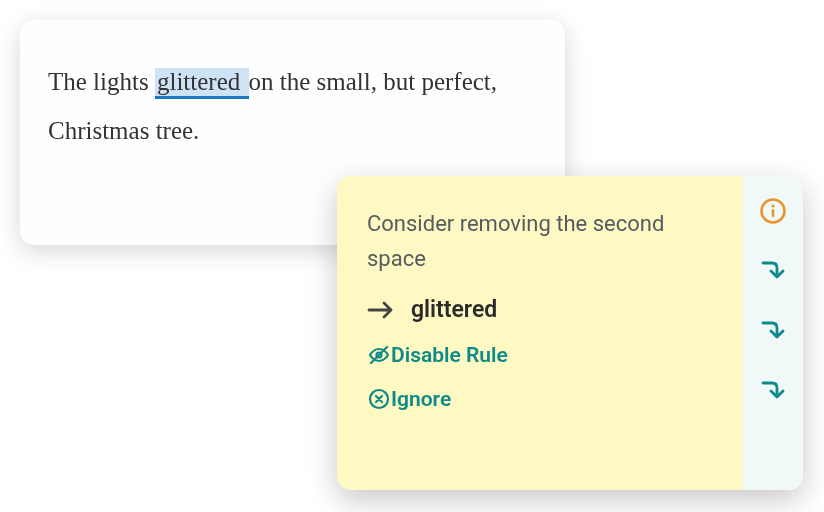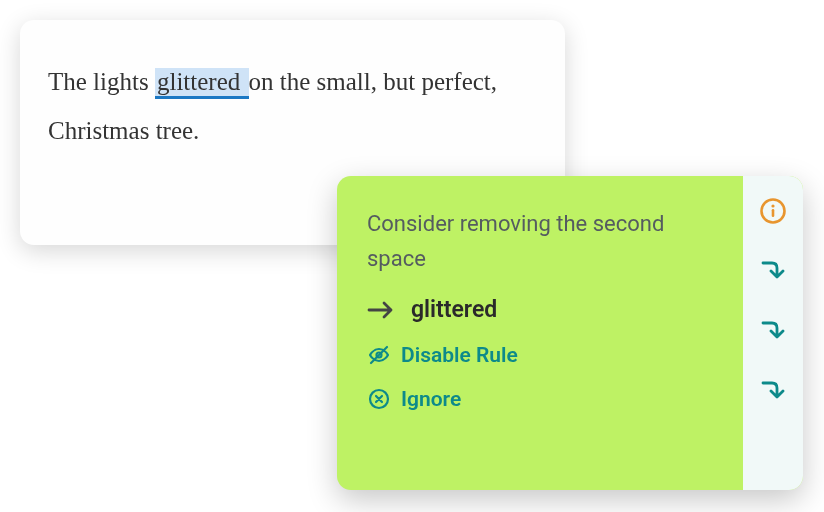--- a/index.html
+++ b/index.html
@@ -33,21 +33,21 @@
     background: #cfe3f7;
     border-bottom: 3px solid #1b78c4;
     padding: 0 2px 1px 2px;
   }
   .suggestion-card {
     position: absolute;
     left: 337px;
     top: 176px;
     width: 466px;
     height: 314px;
-    background: #bef264;
+    background: #fef9c3;
     border-radius: 14px;
     box-shadow: 0 10px 30px rgba(0,0,0,0.22);
     display: flex;
     overflow: hidden;
   }
   .suggestion-main {
     flex: 1;
     padding: 30px 30px 26px 30px;
     display: flex;
     flex-direction: column;
@@ -73,21 +73,20 @@
     align-items: center;
     justify-content: center;
   }
   .replace-text {
     font-weight: 600;
     color: #2a2a2a;
   }
   .action-link {
     display: flex;
     align-items: center;
-    gap: 10px;
     color: #0d8a8a;
     font-weight: 600;
     font-size: 21px;
     cursor: pointer;
   }
   .action-link .ico {
     width: 24px;
     height: 24px;
     display: inline-flex;
     align-items: center;

